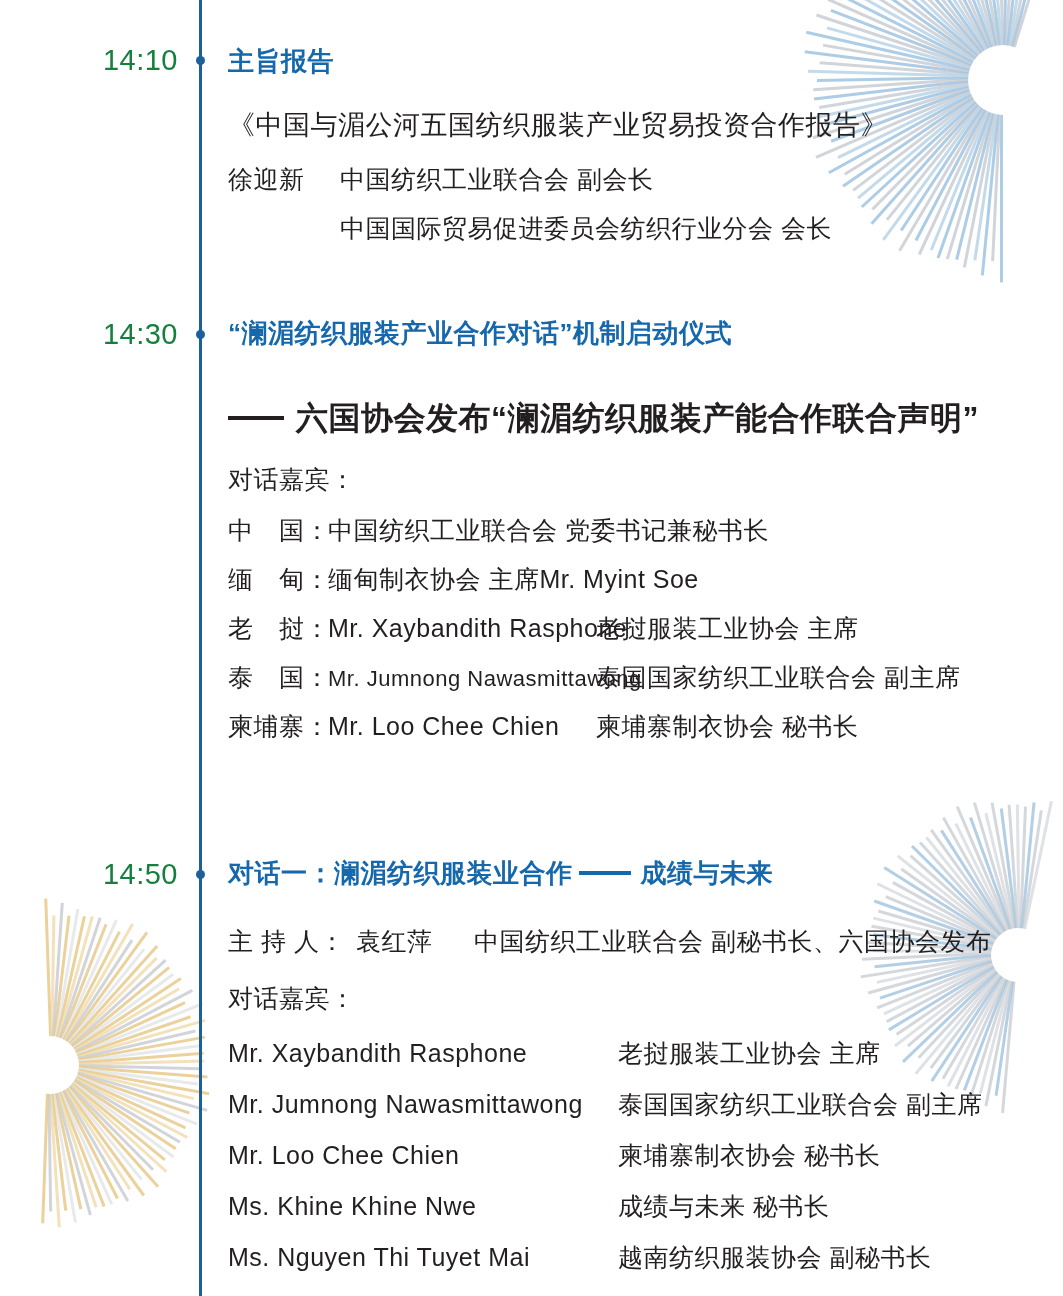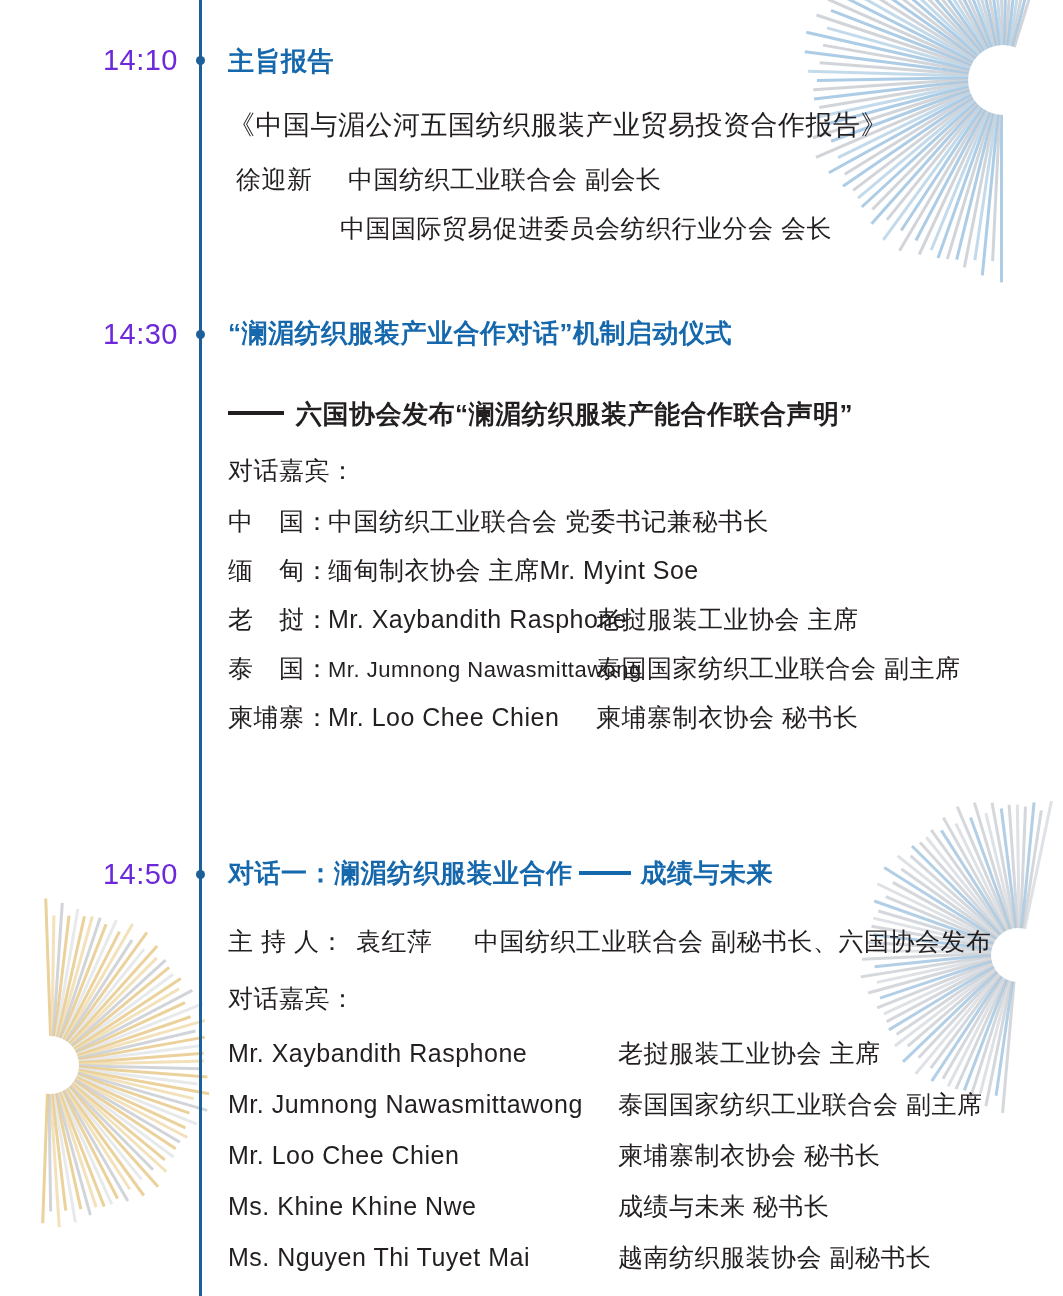--- a/index.html
+++ b/index.html
@@ -66,21 +66,21 @@
     left: 196px;
   }
 
   
   .time {
     position: absolute;
     right: 0;
     width: 160px;
     text-align: right;
     font-size: 29px;
-    color: #6d28d9;
+    color: #15803d;
     letter-spacing: 0.5px;
   }
   .time-wrap {
     position: absolute;
     left: 0;
     width: 178px;
   }
 
   .block {
     position: absolute;
@@ -117,21 +117,21 @@
     white-space: nowrap;
   }
 
   .row {
     display: flex;
     align-items: baseline;
     white-space: nowrap;
   }
 
   .dash-line {
-    font-size: 26px;
+    font-size: 32px;
     font-weight: bold;
     letter-spacing: 0.5px;
     white-space: nowrap;
   }
   .dash-line .dash {
     display: inline-block;
     width: 56px;
     height: 4px;
     background: #231f20;
     vertical-align: middle;
@@ -362,21 +362,21 @@
 <div class="tl-dot" style="top:330px;"></div>
 <div class="tl-dot" style="top:870px;"></div>
 
 <div class="time-wrap" style="top:44px;">
   <div class="time">14:10</div>
 </div>
 
 <div class="block" style="top:44px;">
   <div class="sect-title">主旨报告</div>
   <div class="report-name">《中国与湄公河五国纺织服装产业贸易投资合作报告》</div>
-  <div class="row" style="margin-top:20px;margin-left:8px;">
+  <div class="row" style="margin-top:20px;">
     <span class="plain col-name" style="width:112px;">徐迎新</span>
     <span class="plain col-org">中国纺织工业联合会 副会长</span>
   </div>
   <div class="row" style="margin-top:16px;">
     <span class="plain col-name" style="width:112px;"></span>
     <span class="plain col-org">中国国际贸易促进委员会纺织行业分会 会长</span>
   </div>
 </div>
 
 <div class="time-wrap" style="top:318px;">

